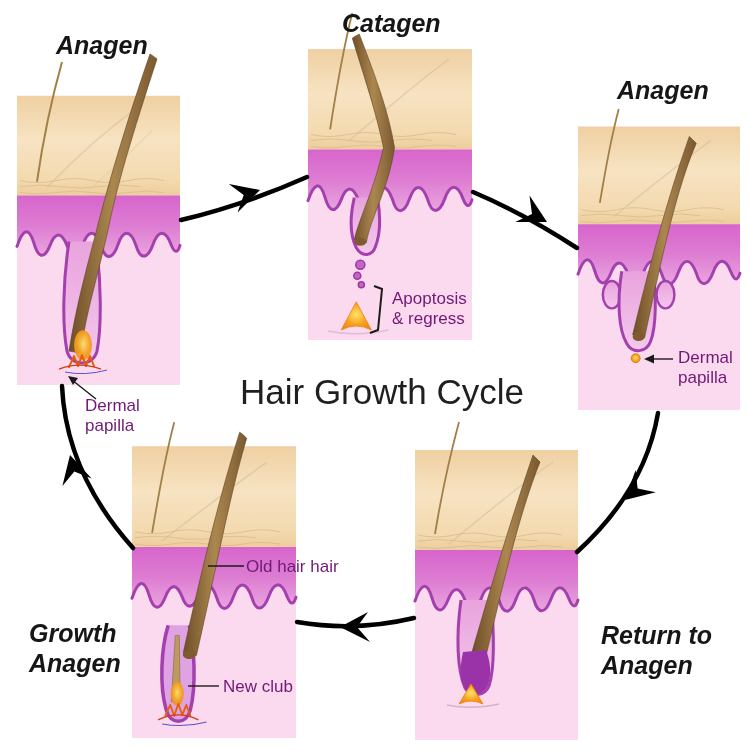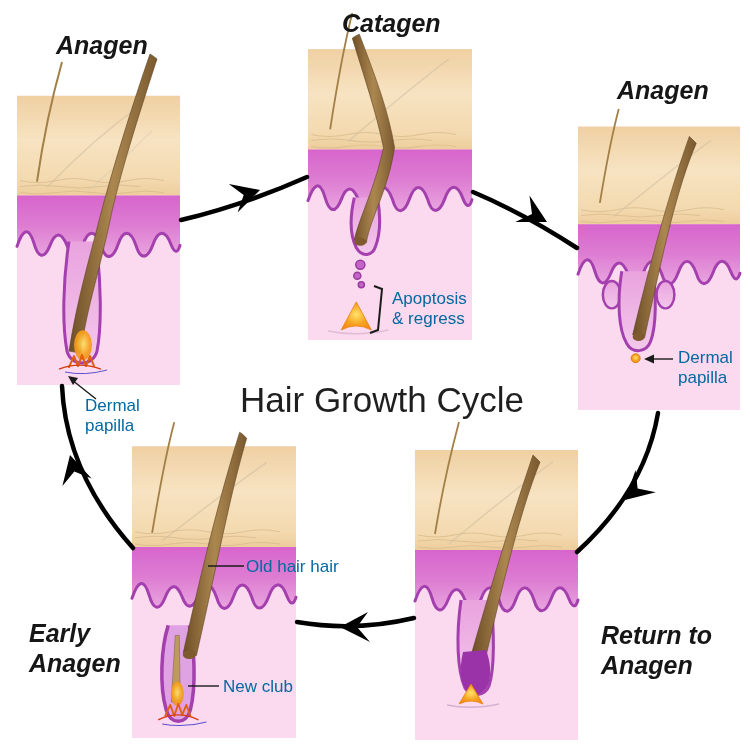--- a/index.html
+++ b/index.html
@@ -2,22 +2,22 @@
 <html><head>
 <meta charset="utf-8">
 <style>
   html,body{margin:0;padding:0;background:#ffffff;}
   body{width:750px;height:750px;position:relative;overflow:hidden;
        font-family:"Liberation Sans",sans-serif;color:#1b1b1b;}
   .panel{position:absolute;overflow:visible;}
   .stage-label{position:absolute;font-weight:bold;font-style:italic;
        font-size:25px;line-height:1.2;color:#161616;white-space:pre-line;}
   .title{position:absolute;font-size:35px;font-weight:400;color:#1f1f1f;
-       letter-spacing:0px;margin-top:8px;}
-  .ann{position:absolute;font-size:17px;line-height:1.2;color:#0369a1;
+       letter-spacing:0px;}
+  .ann{position:absolute;font-size:17px;line-height:1.2;color:#701a75;
        white-space:pre-line;}
   svg{display:block;}
   .overlay{position:absolute;left:0;top:0;z-index:5;pointer-events:none;}
 </style>
 </head>
 <body>
 
 <svg width="0" height="0" style="position:absolute">
   <defs>
     <linearGradient id="gSkin" x1="0" y1="0" x2="0" y2="1">
@@ -164,21 +164,21 @@
   </g>
 </svg>
 
 <div class="title" style="left:240px;top:372px">Hair Growth Cycle</div>
 
 <div class="stage-label" style="left:56px;top:30px">Anagen</div>
 <div class="stage-label" style="left:342px;top:8px">Catagen</div>
 <div class="stage-label" style="left:617px;top:75px">Anagen</div>
 <div class="stage-label" style="left:601px;top:620px">Return to
 Anagen</div>
-<div class="stage-label" style="left:29px;top:618px">Early
+<div class="stage-label" style="left:29px;top:618px">Growth
 Anagen</div>
 
 <div class="ann" style="left:85px;top:396px">Dermal
 papilla</div>
 <div class="ann" style="left:392px;top:289px">Apoptosis
 &amp; regress</div>
 <div class="ann" style="left:678px;top:348px">Dermal
 papilla</div>
 <div class="ann" style="left:246px;top:557px">Old hair hair</div>
 <div class="ann" style="left:223px;top:677px">New club</div>

